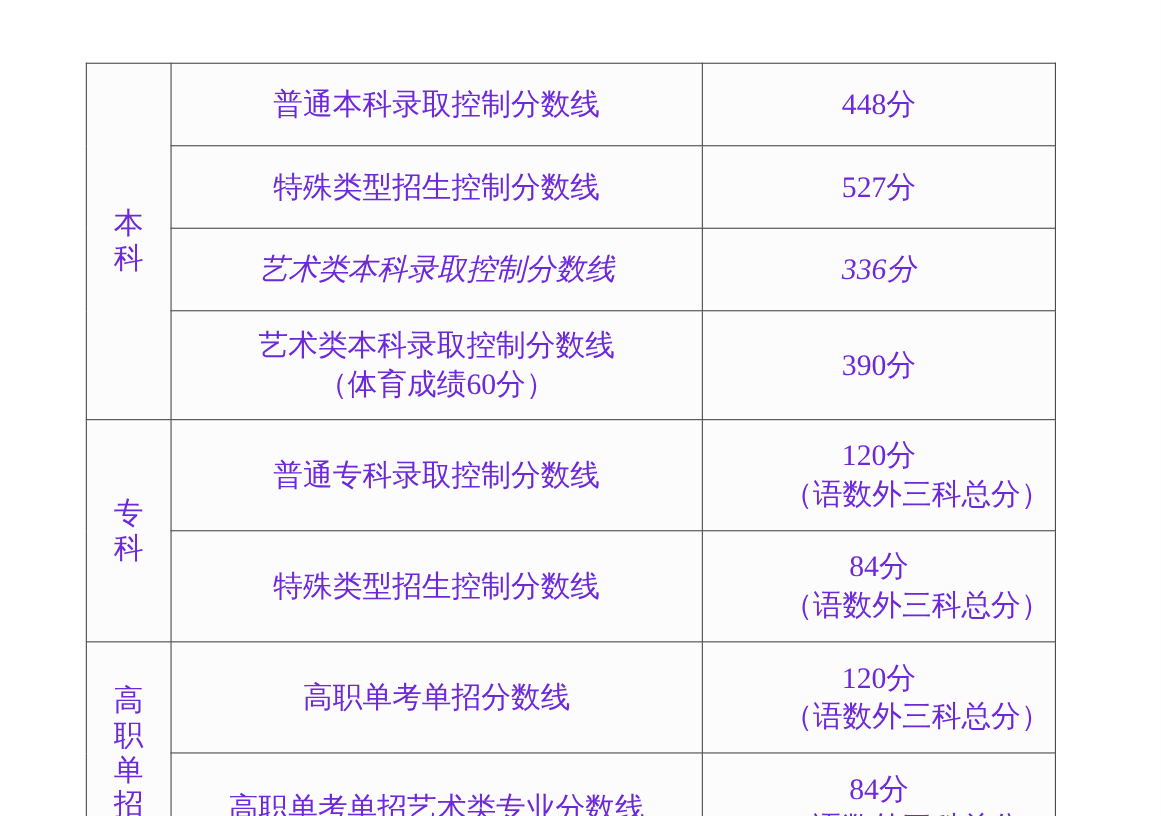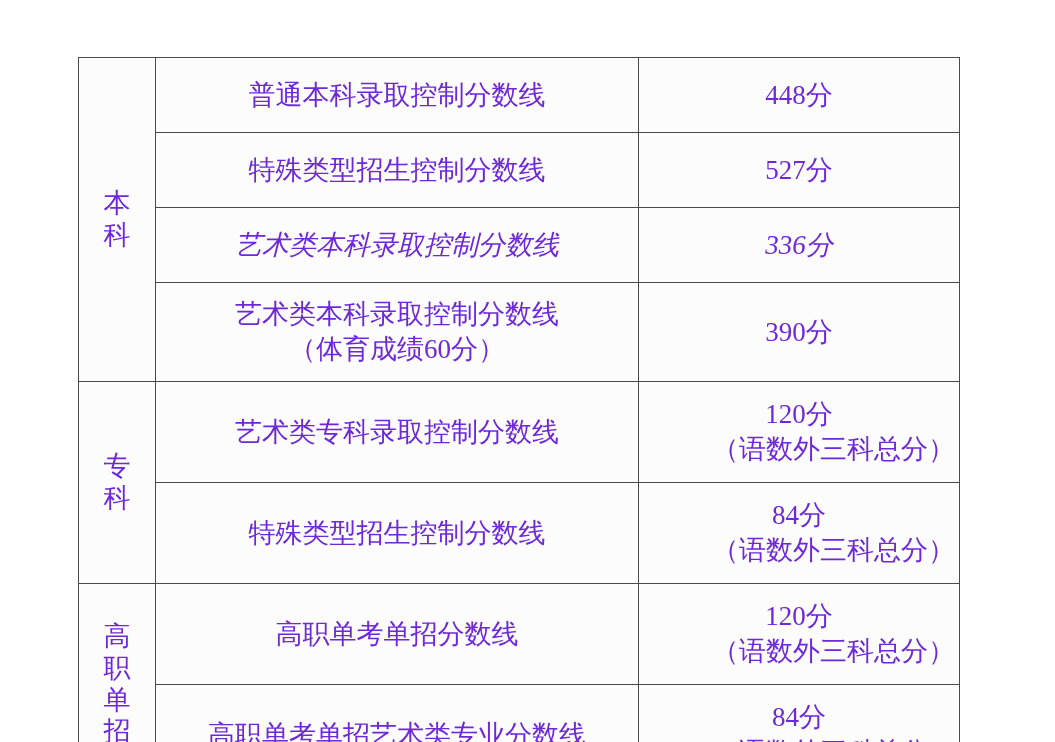--- a/index.html
+++ b/index.html
@@ -134,21 +134,21 @@
       </tr>
 
       <tr class="h-5">
         <td class="cat-cell" rowspan="2">
           <span class="cat-vertical">
             <span>专</span>
             <span>科</span>
           </span>
         </td>
         <td class="name-cell">
-          <span class="l1">艺术类专科录取控制分数线</span>
+          <span class="l1">普通专科录取控制分数线</span>
         </td>
         <td class="score-cell">
           <span class="score-main">120分</span>
           <span class="score-sub">（语数外三科总分）</span>
         </td>
       </tr>
       <tr class="h-6">
         <td class="name-cell">
           <span class="l1">特殊类型招生控制分数线</span>
         </td>

